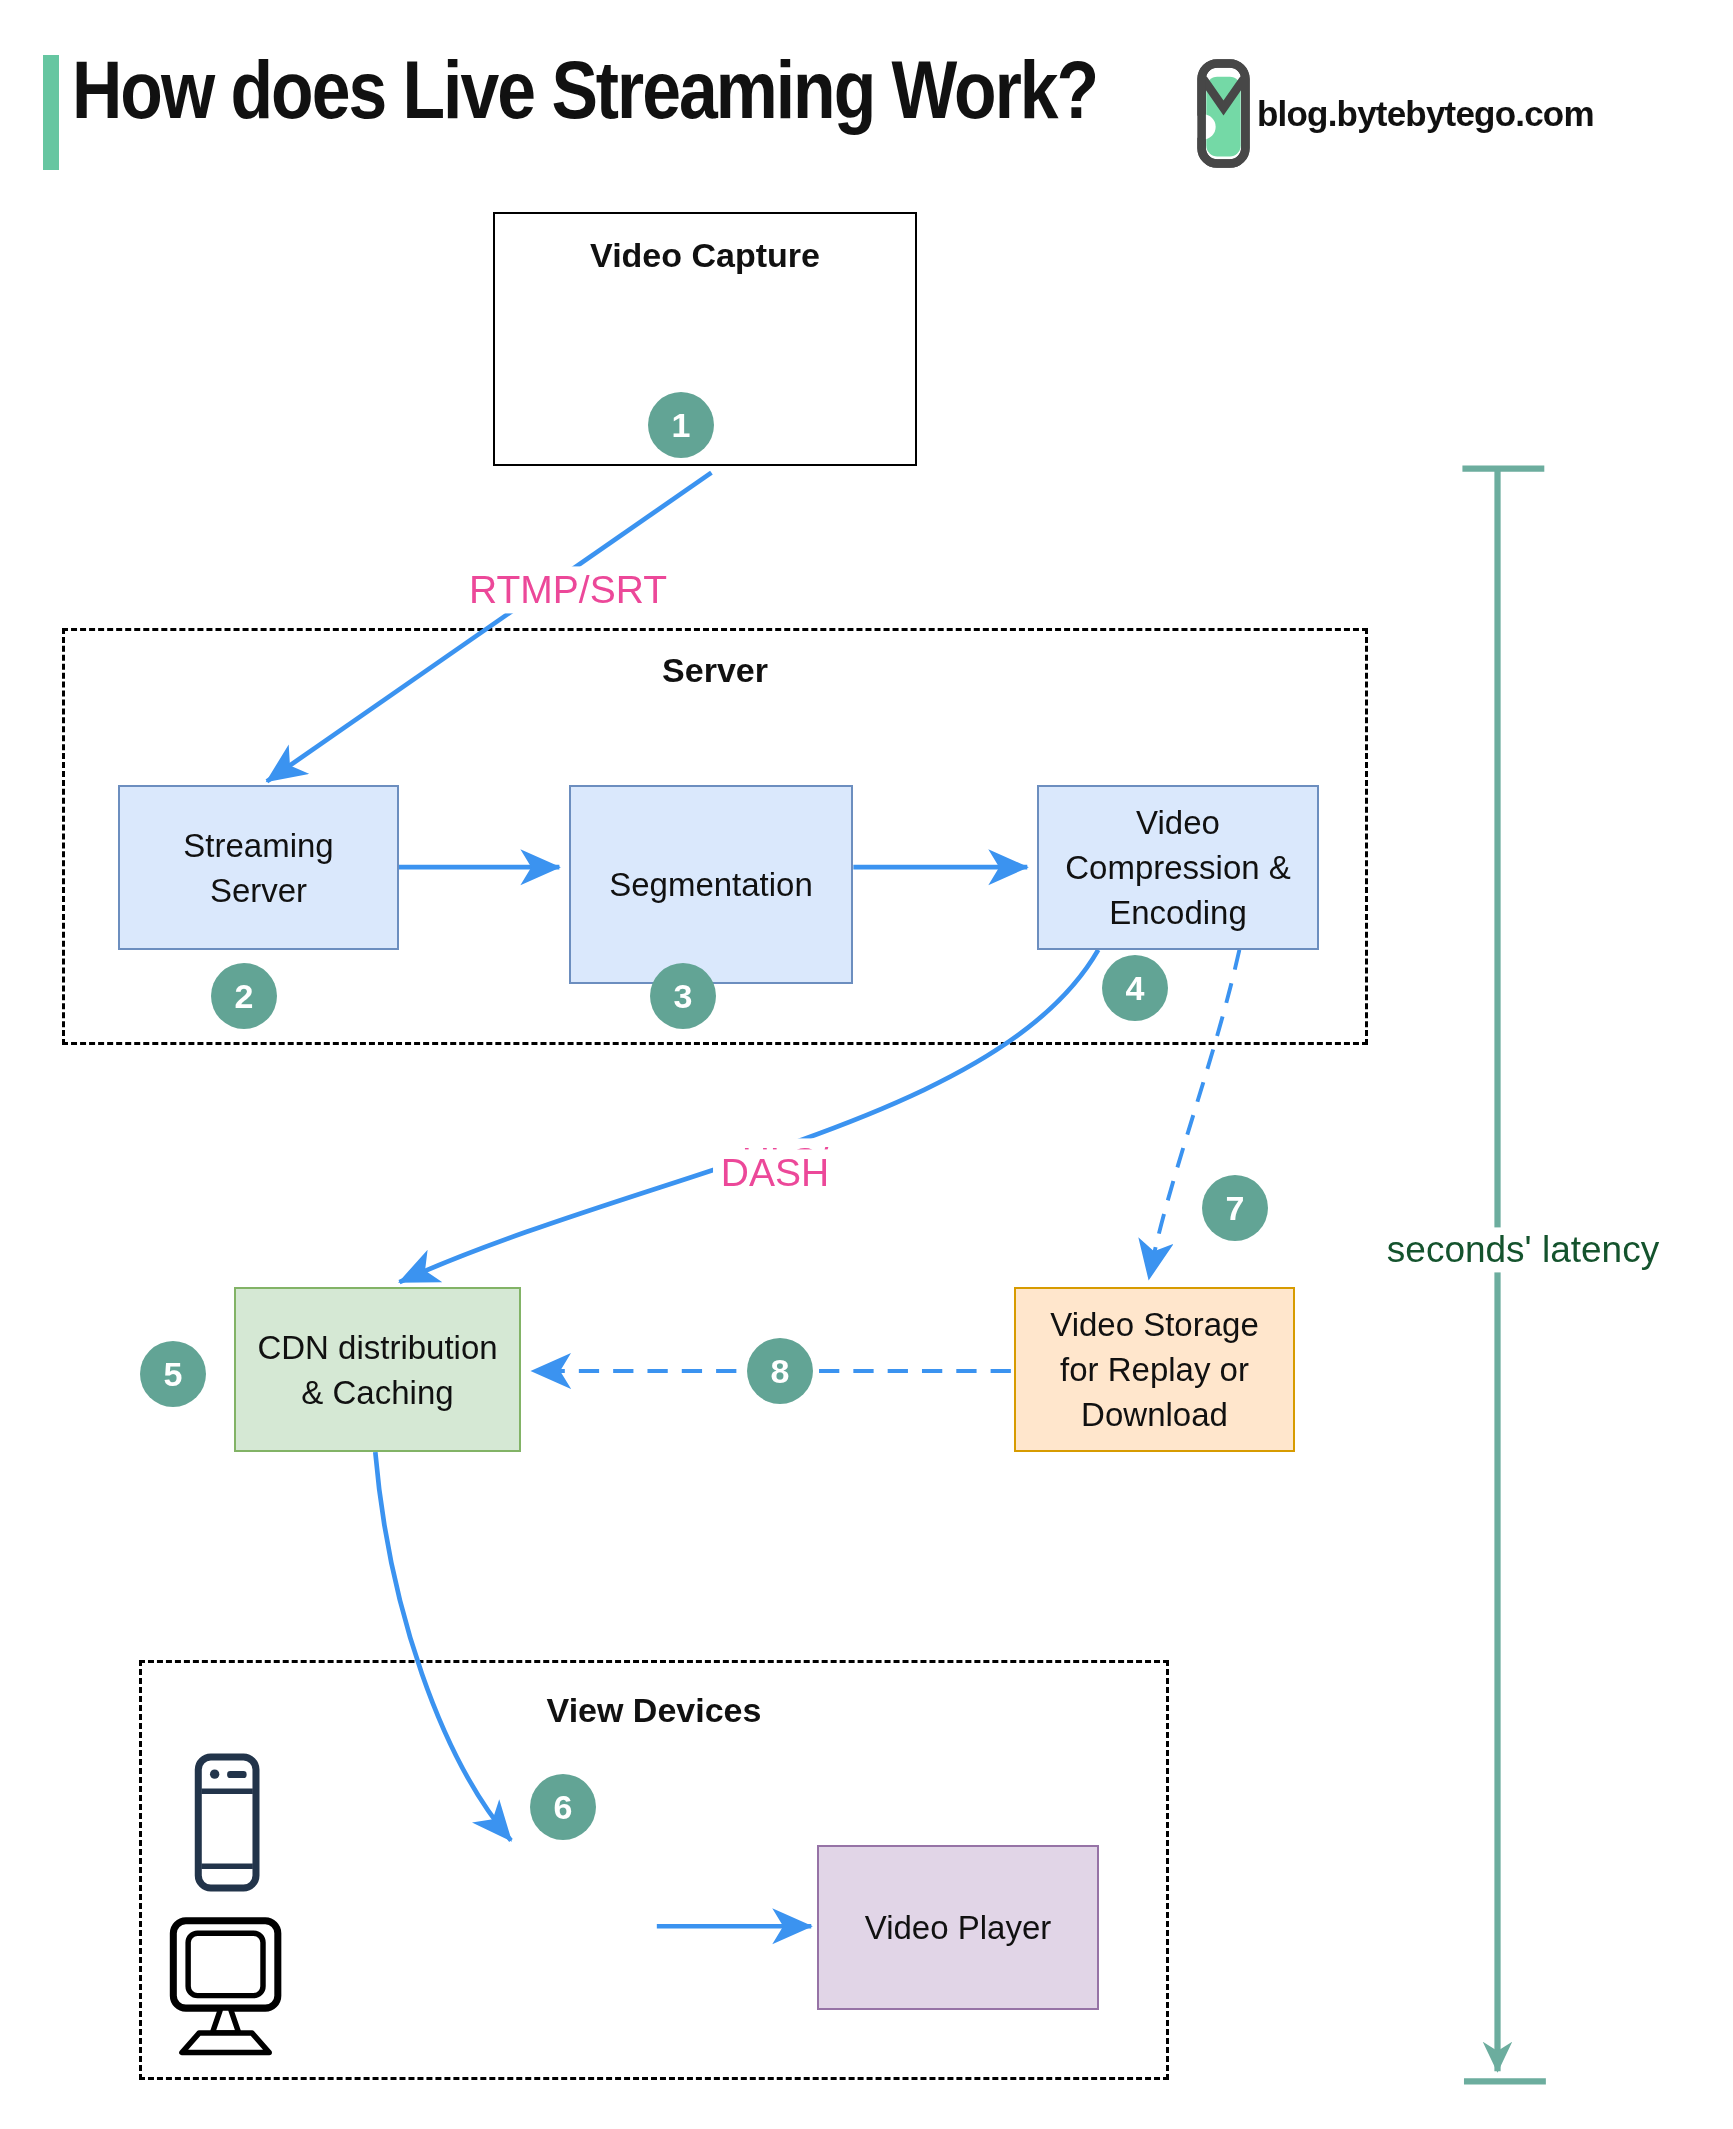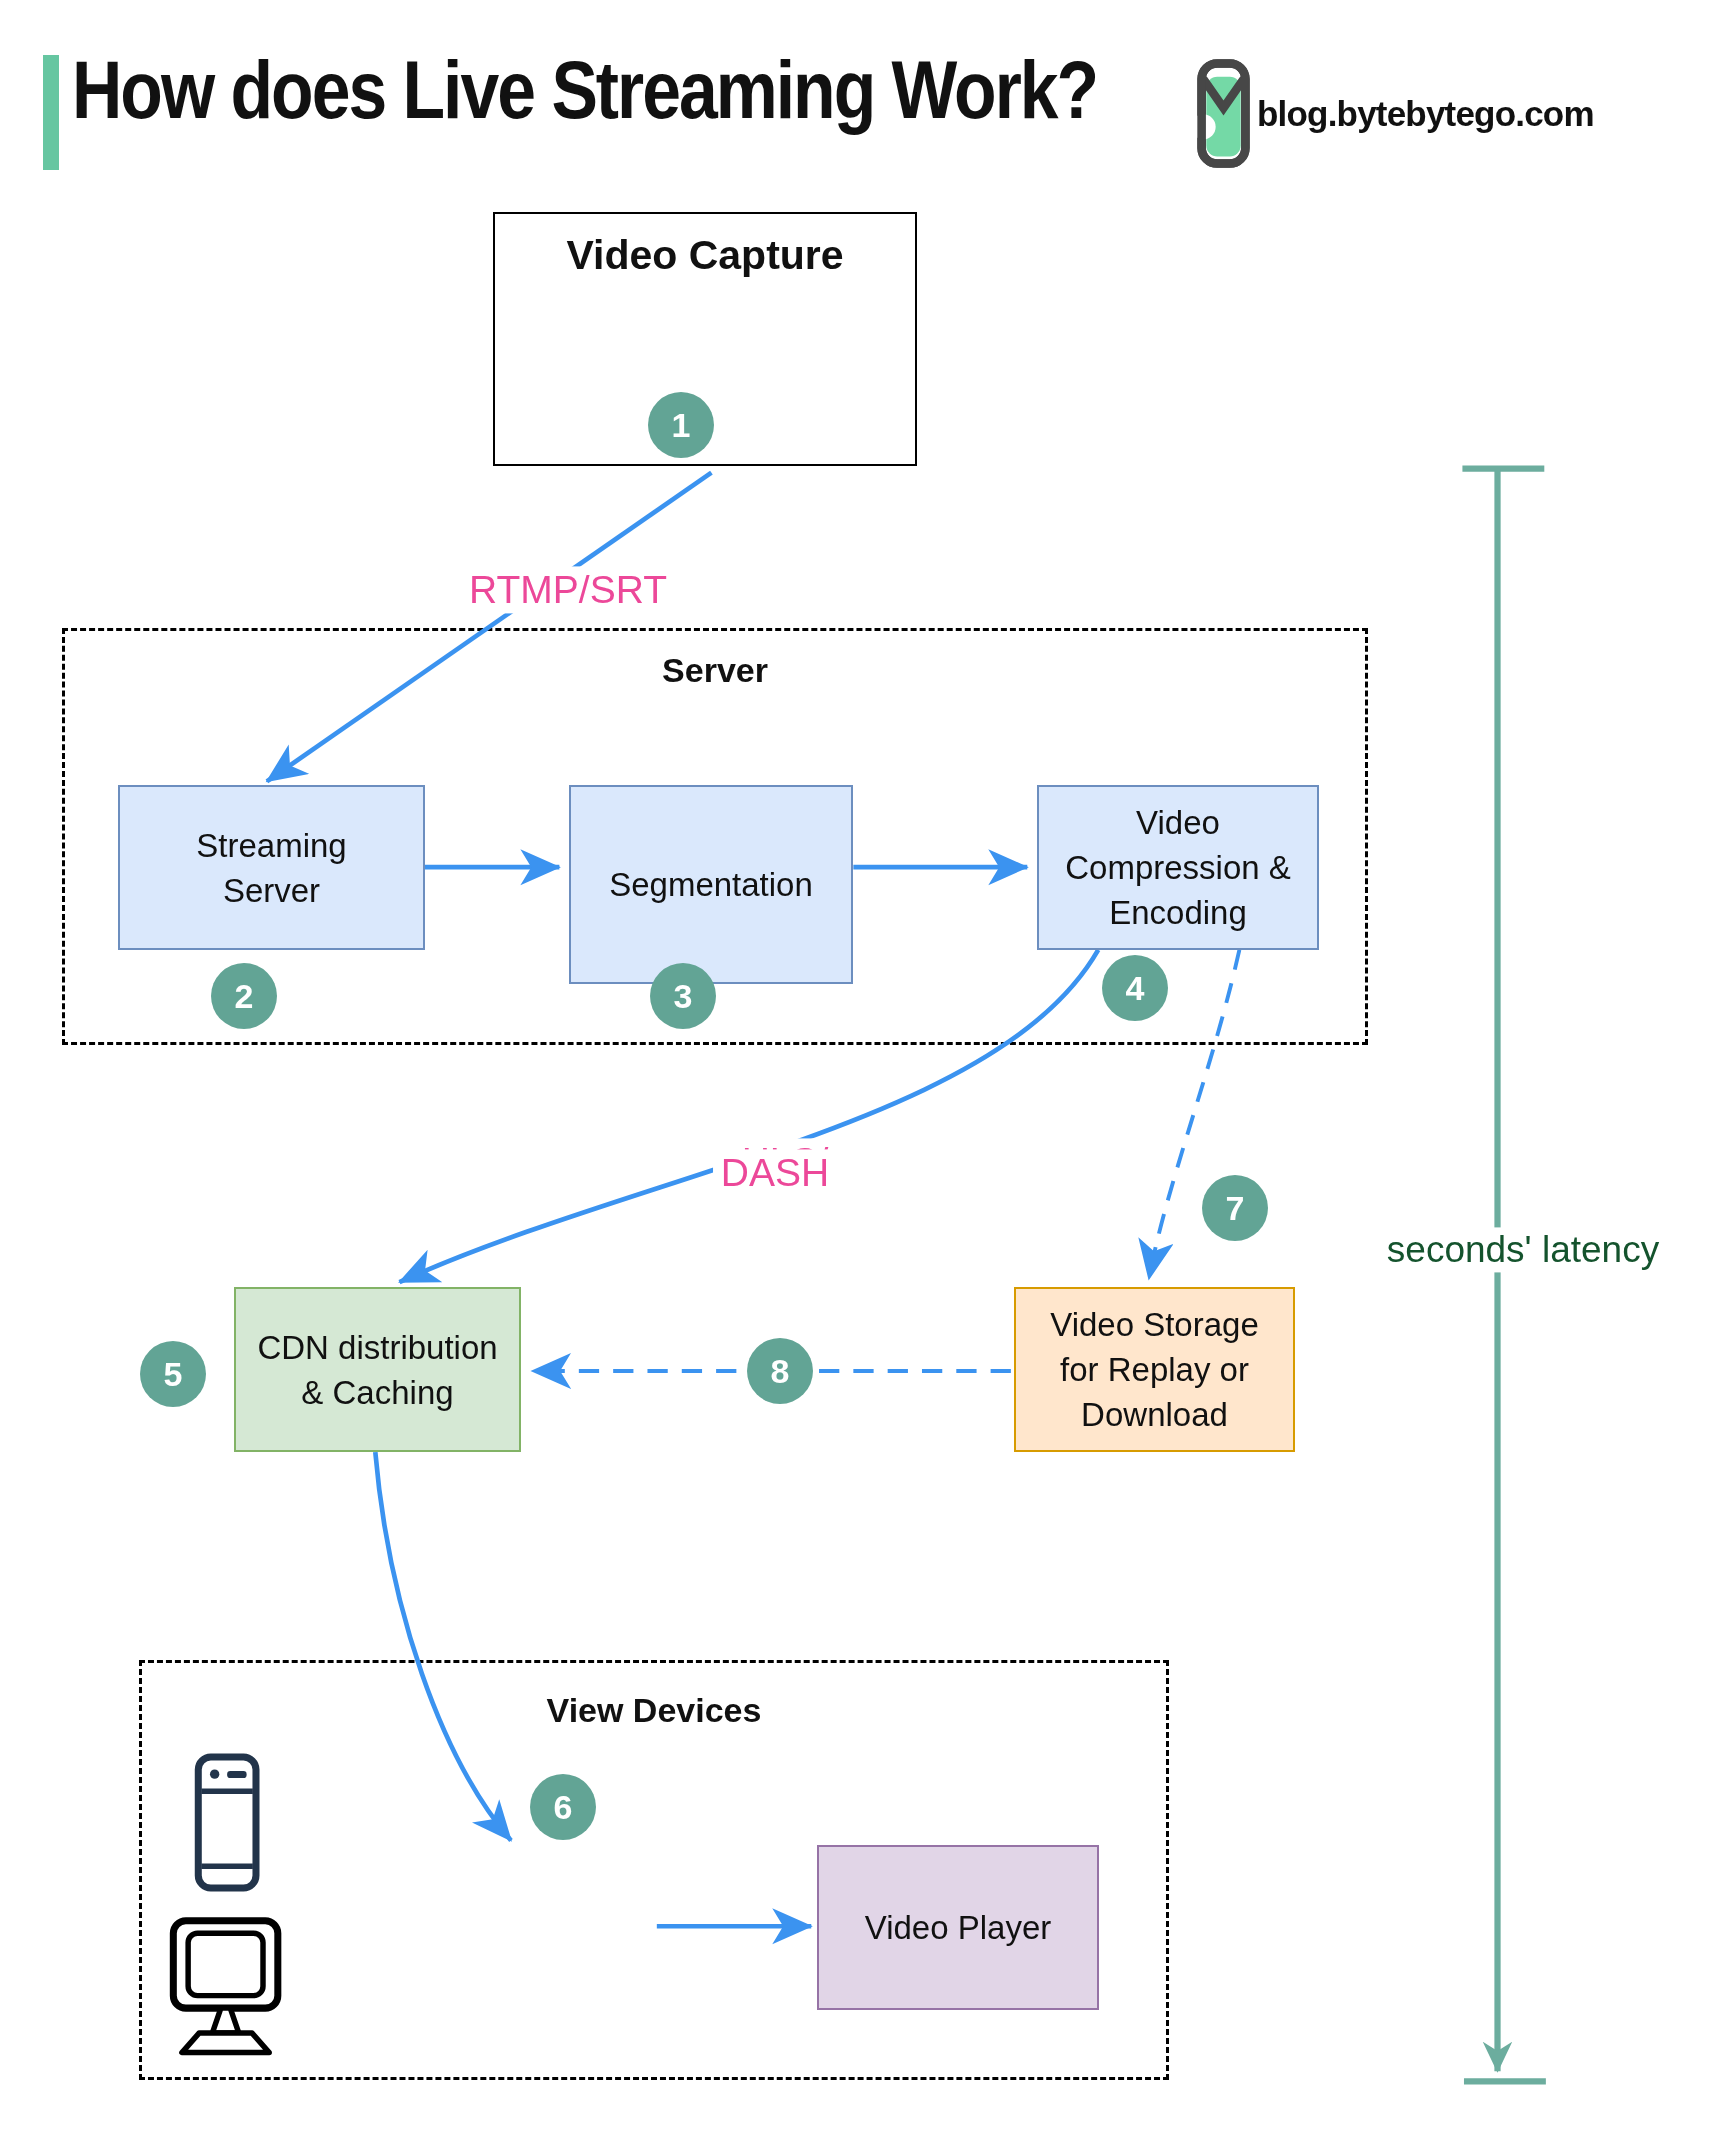--- a/index.html
+++ b/index.html
@@ -23,26 +23,26 @@
   .devices-group{left:139px;top:1660px;width:1030px;height:420px;}
   .devices-group .group-title{margin-top:28px;}
   
   .wires{left:0;top:0;z-index:2;pointer-events:none;}
   
   .node{
     box-sizing:border-box;z-index:3;display:flex;flex-direction:column;align-items:center;justify-content:center;
     font-size:33px;line-height:45px;text-align:center;
   }
   .vc-box{left:493px;top:212px;width:424px;height:254px;background:#fff;border:2.3px solid #000;justify-content:flex-start;}
-  .vc-title{margin-top:18.7px;font-size:41px;font-weight:bold;}
+  .vc-title{margin-top:18.7px;font-size:34px;font-weight:bold;}
   .blue-node{background:#DAE8FC;border:2.3px solid #6C8EBF;}
   .green-node{background:#D5E8D4;border:2.3px solid #82B366;}
   .orange-node{background:#FFE6CC;border:2.3px solid #D79B00;}
   .purple-node{background:#E1D5E7;border:2.3px solid #9673A6;}
-  .n-streaming{left:118px;top:785px;width:307px;height:165px;}
+  .n-streaming{left:118px;top:785px;width:281px;height:165px;}
   .n-segmentation{left:569px;top:785px;width:284px;height:199px;}
   .n-compression{left:1037px;top:785px;width:282px;height:165px;}
   .n-cdn{left:234px;top:1287px;width:287px;height:165px;}
   .n-storage{left:1014px;top:1287px;width:281px;height:165px;}
   .n-decoding{left:372px;top:1845px;width:283px;height:165px;}
   .n-player{left:817px;top:1845px;width:282px;height:165px;}
   
   .edge-label{
     z-index:4;transform:translate(-50%,-50%);background:#fff;padding:1.6px 7.8px;white-space:nowrap;
     font-size:39px;color:#ec4899;

